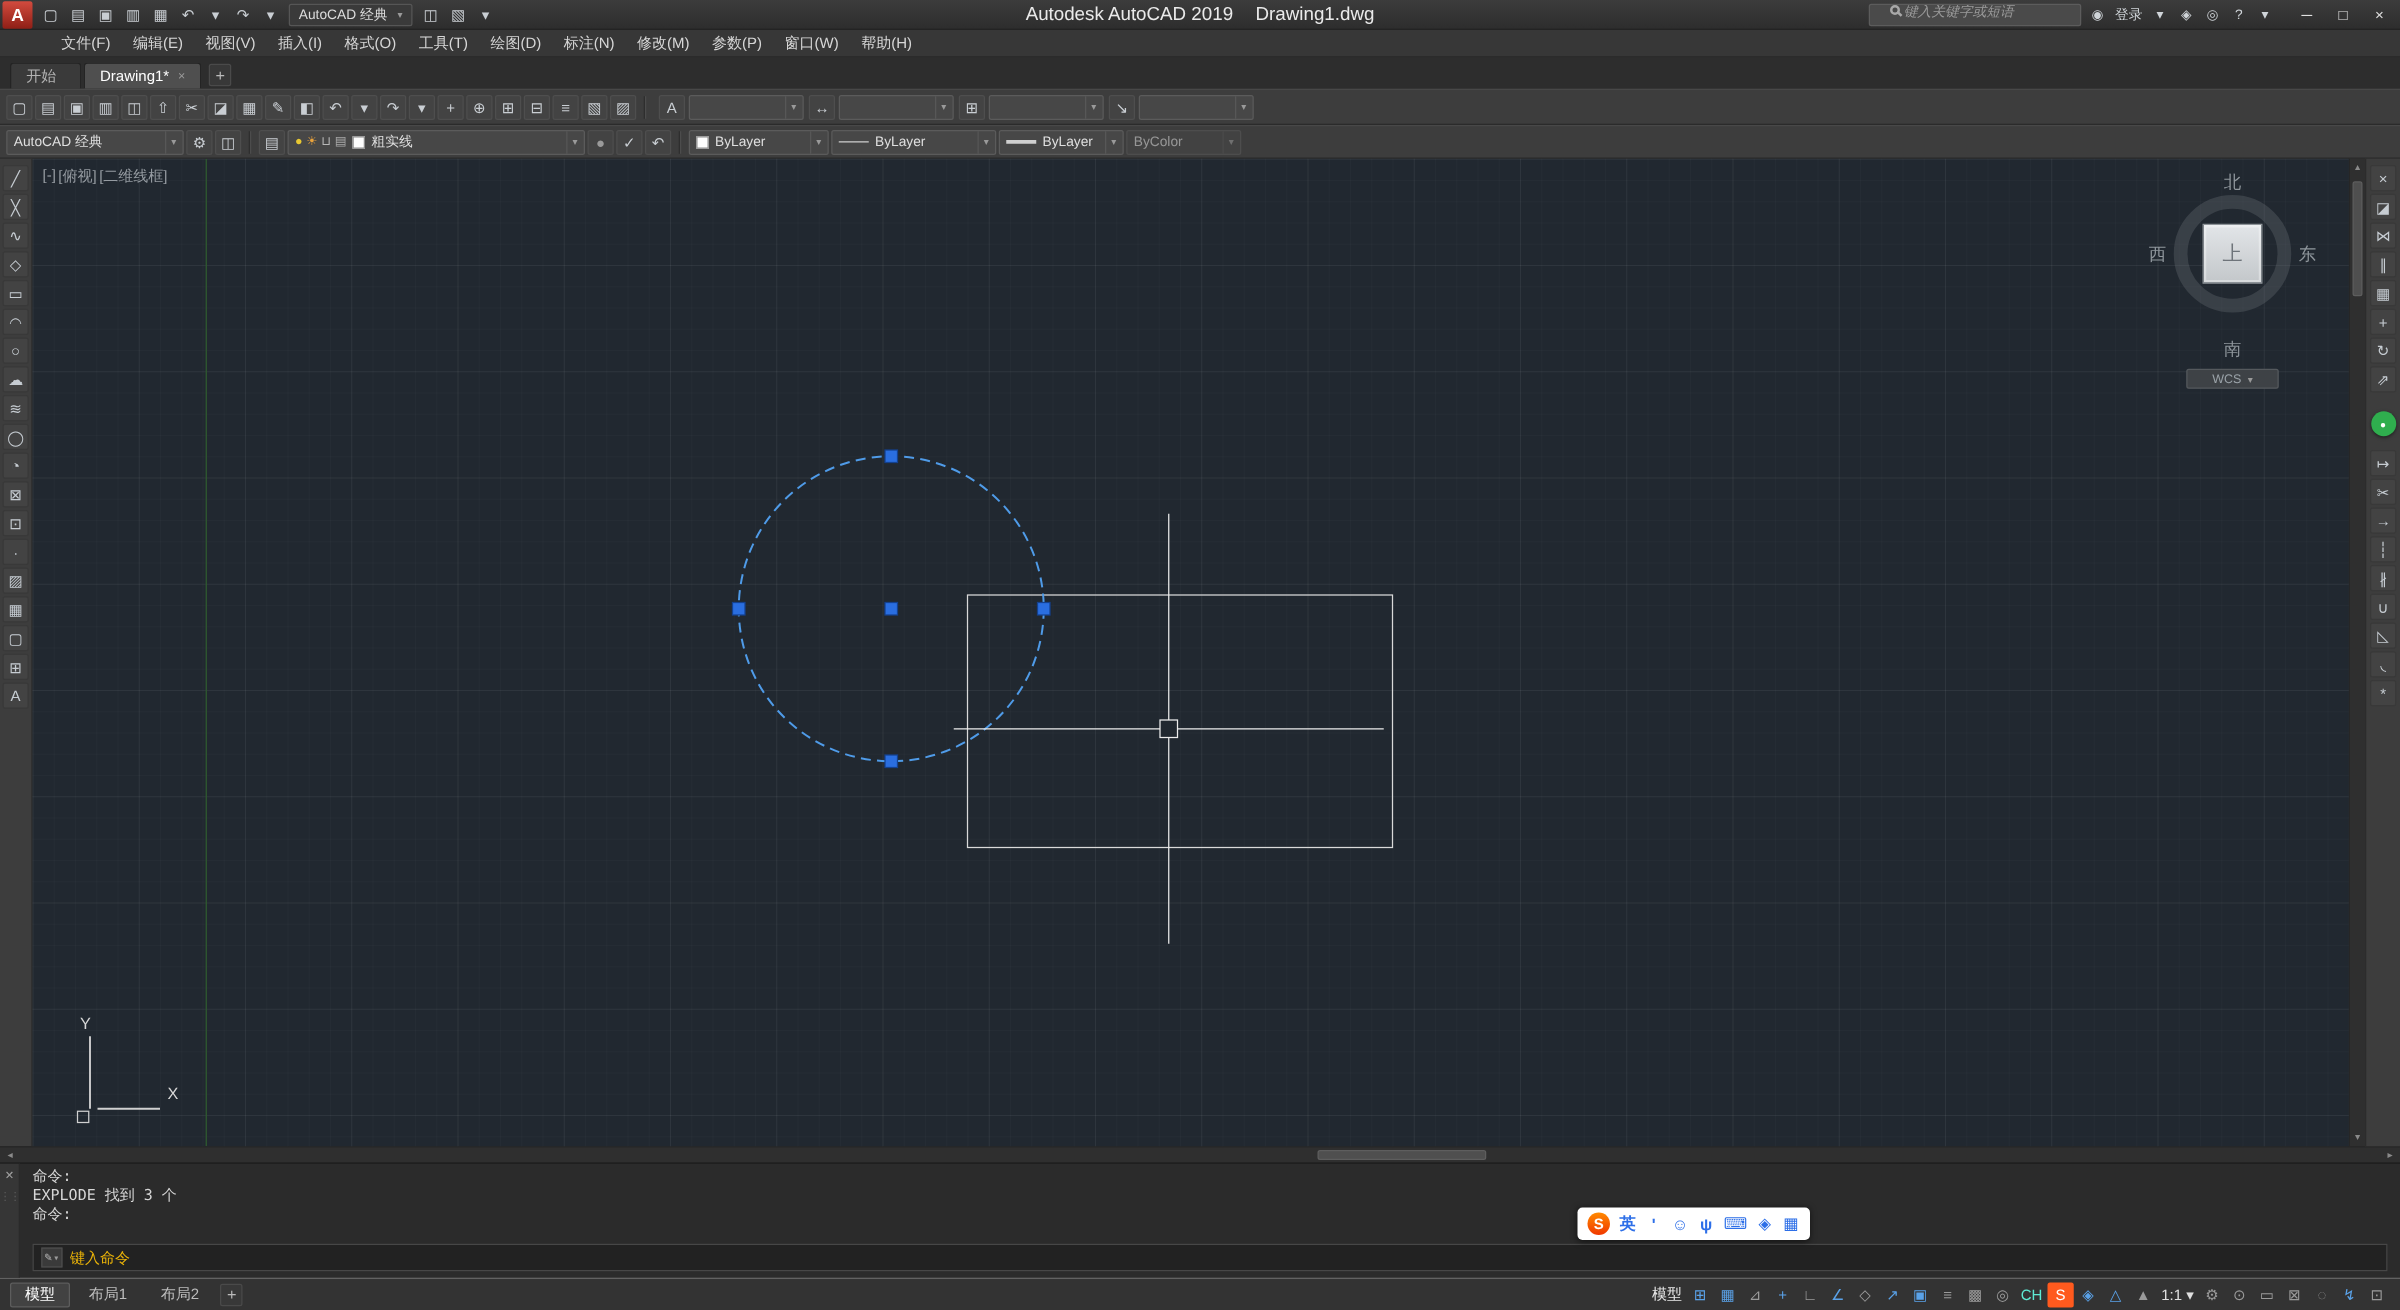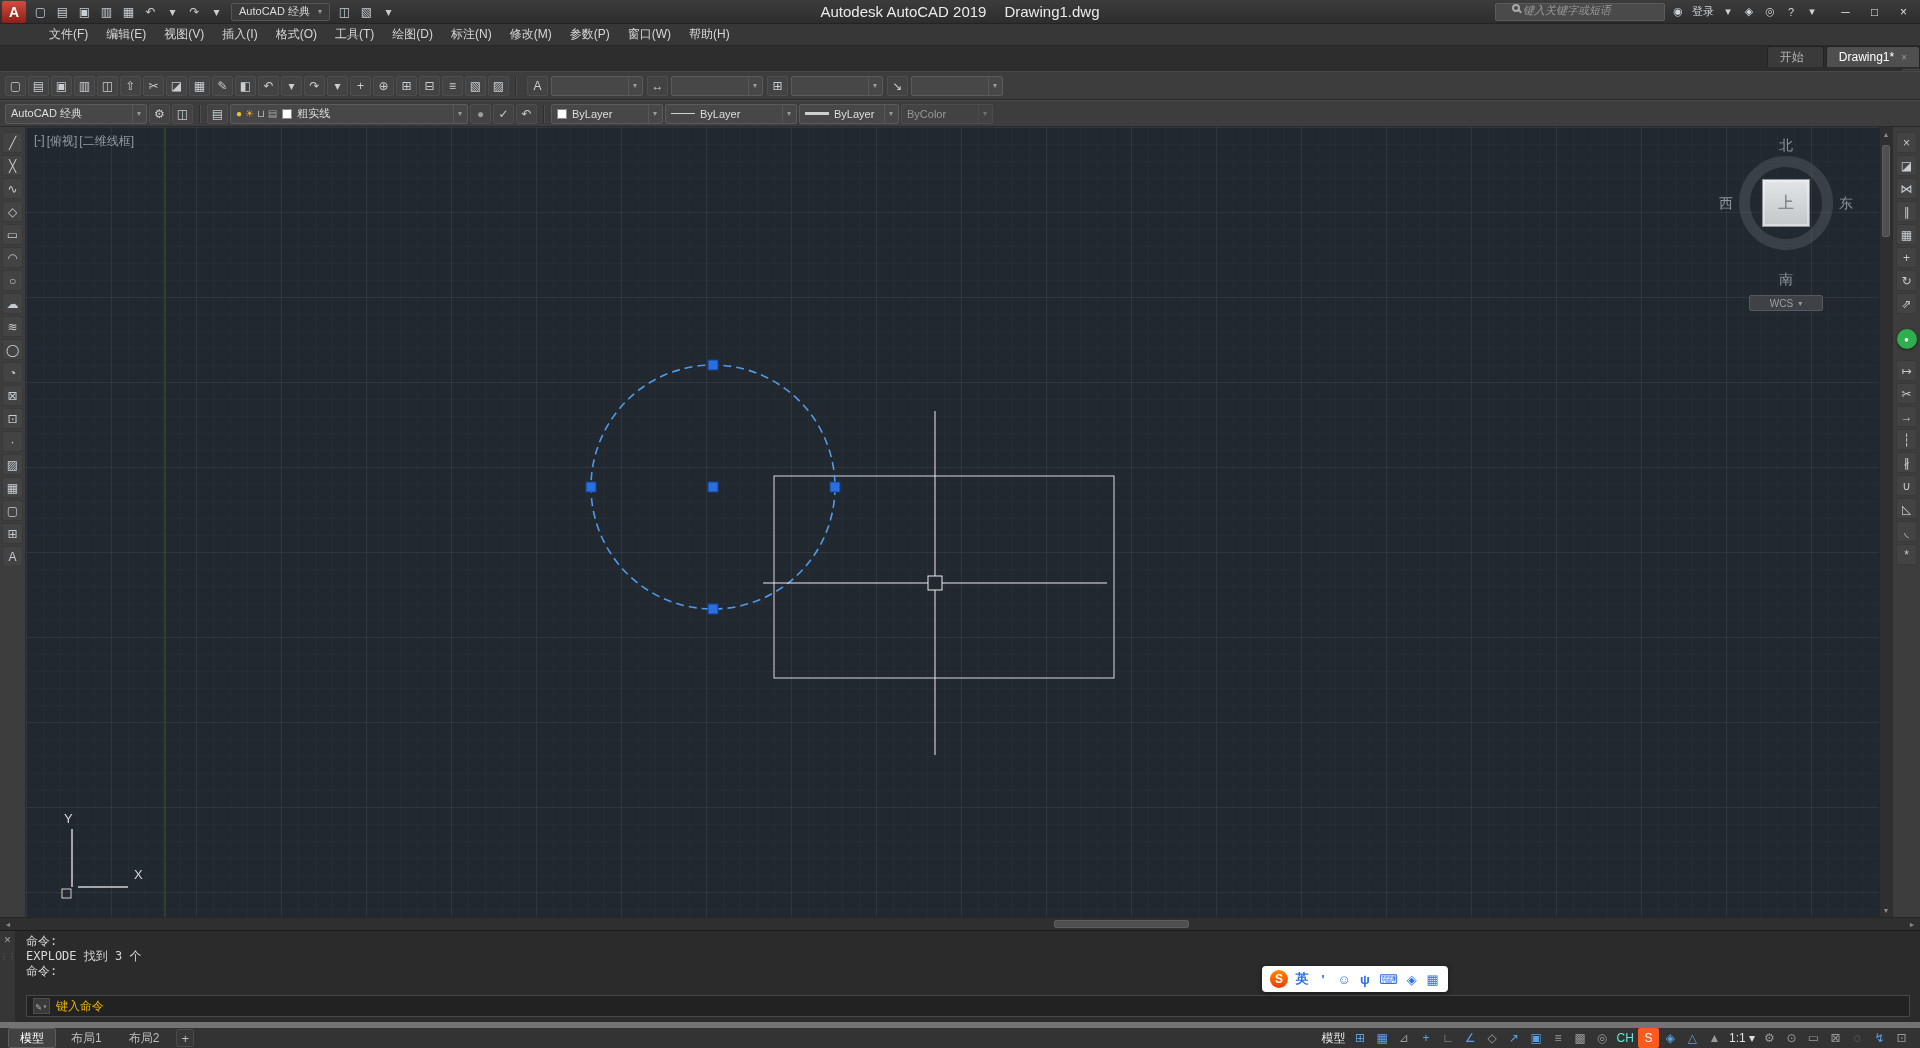--- a/index.html
+++ b/index.html
@@ -29,21 +29,21 @@
   .mag::after { content:""; position:absolute; width:5px; height:2px; background:#a8a8a8; transform:rotate(45deg); right:-4px; bottom:-2px; }
   .titem { height:20px; min-width:20px; padding:0 3px; display:flex; align-items:center; justify-content:center; font-size:11px; color:#cfd4d8; }
   .winbtns { display:flex; margin-left:6px; }
   .winbtn { width:29px; height:22px; display:flex; align-items:center; justify-content:center; color:#e0e0e0; font-size:12px; }
 
   
   .menubar { height:22px; background:#373737; display:flex; align-items:center; padding-left:40px; border-bottom:1px solid #282828; }
   .menu-item { padding:2px 9px; color:#d6d6d6; font-size:12px; cursor:default; }
 
   
-  .filetabs { height:25px; background:#2d2d2d; display:flex; align-items:flex-end; padding-left:8px; gap:2px;flex-direction:column; }
+  .filetabs { height:25px; background:#2d2d2d; display:flex; align-items:flex-end; padding-left:8px; gap:2px; }
   .ftab { height:21px; padding:0 12px; display:flex; align-items:center; gap:7px; background:#3a3a3a; color:#b3b3b3; font-size:12px; border:1px solid #242424; border-bottom:none; border-radius:3px 3px 0 0; }
   .ftab.active { background:#4f4f4f; color:#fff; }
   .ftab .tabx { font-size:10px; color:#9a9a9a; }
   .addtab { width:18px; height:18px; margin:0 0 2px 4px; display:flex; align-items:center; justify-content:center; color:#bbb; font-size:13px; border:1px solid #4a4a4a; border-radius:2px; background:#383838; }
 
   
   .toolbar { display:flex; align-items:center; background:#3d3d3d; border-top:1px solid #484848; border-bottom:1px solid #2b2b2b; padding:0 5px; gap:2px; }
   .toolbar.row1 { height:29px; }
   .toolbar.row2 { height:27px; }
   .tsep { width:2px; height:18px; border-left:1px solid #2e2e2e; border-right:1px solid #4c4c4c; margin:0 4px; }
@@ -114,21 +114,21 @@
   .cmd-input .ibox { width:17px; height:16px; background:#3a3a3a; border:1px solid #4d4d4d; display:flex; align-items:center; justify-content:center; color:#b5b5b5; font-size:10px; gap:1px; }
   .cmd-input .ph { color:#eab308; font-size:12px; }
   .watermark { position:absolute; left:50%; top:8px; transform:translateX(-50%); font-size:33px; letter-spacing:3px; color:rgba(218,218,218,.95); text-shadow:0 1px 0 #6a6a6a, 0 3px 5px rgba(0,0,0,.65); pointer-events:none; white-space:nowrap; z-index:5; }
 
   
   .ime-bar { position:absolute; left:1262px; top:966px; height:26px; background:#fff; border-radius:4px; box-shadow:0 1px 5px rgba(0,0,0,.55); display:flex; align-items:center; gap:7px; padding:0 8px; z-index:40; }
   .ime-item { font-size:13px; color:#2d6fe8; display:flex; align-items:center; justify-content:center; min-width:14px; height:20px; font-weight:bold; }
   .ime-item.logo { width:18px; height:18px; border-radius:50%; background:linear-gradient(#ff8a00,#f03800); color:#fff; font-size:12px; }
 
   
-  .bottombar { height:26px; background:#333; border-top:6px solid #737373; display:flex; align-items:center; padding:0 8px; }
+  .bottombar { height:26px; background:#333; border-top:1px solid #737373; display:flex; align-items:center; padding:0 8px; }
   .ltabs { display:flex; align-items:center; gap:3px; }
   .ltab { height:20px; padding:0 11px; display:flex; align-items:center; color:#bdbdbd; font-size:12px; border:1px solid transparent; border-radius:2px; }
   .ltab.active { background:#424242; border-color:#5d5d5d; color:#fff; }
   .statusicons { margin-left:auto; display:flex; align-items:center; gap:1px; }
   .sicon { min-width:21px; height:20px; padding:0 3px; display:flex; align-items:center; justify-content:center; font-size:12px; border-radius:2px; white-space:nowrap; }
 </style>
 </head>
 <body>
 
 <div id="root">

